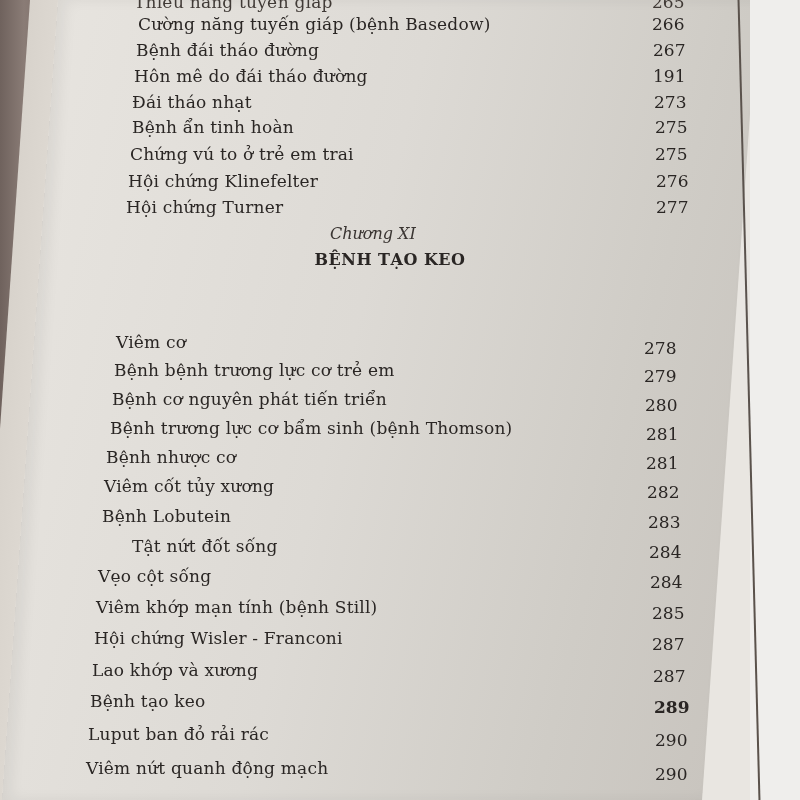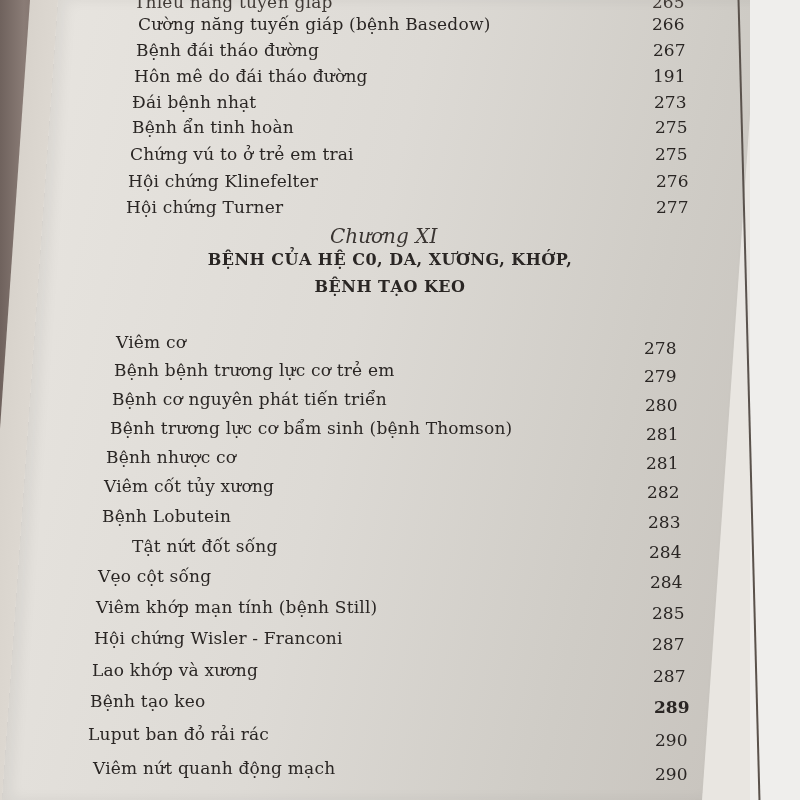--- a/index.html
+++ b/index.html
@@ -60,21 +60,21 @@
     }
     .num {
       position: absolute;
       font-size: 17px;
       line-height: 20px;
     }
     .chapter-label {
       position: absolute;
       left: 330px; top: 224px;
       font-style: italic;
-      font-size: 20px;
+      font-size: 16px;
       color: #3a3532;
       text-align: right;
     }
     .chapter-title {
       position: absolute;
       left: 140px; top: 246px;
       width: 500px;
       text-align: center;
       font-weight: bold;
       font-size: 16px;
@@ -94,21 +94,21 @@
 
 <div id="toc">
     <div class="toc-line cut" style="left: 134px; top: -8px;">Thiểu năng tuyến giáp</div>
     <div class="num cut" style="left: 652px; top: -8px;">265</div>
     <div class="toc-line" style="left: 138px; top: 14px;">Cường năng tuyến giáp (bệnh Basedow)</div>
     <div class="num" style="left: 652px; top: 14px;">266</div>
     <div class="toc-line" style="left: 136px; top: 40px;">Bệnh đái tháo đường</div>
     <div class="num" style="left: 653px; top: 40px;">267</div>
     <div class="toc-line" style="left: 134px; top: 66px;">Hôn mê do đái tháo đường</div>
     <div class="num" style="left: 653px; top: 66px;">191</div>
-    <div class="toc-line" style="left: 132px; top: 92px;">Đái bệnh nhạt</div>
+    <div class="toc-line" style="left: 132px; top: 92px;">Đái tháo nhạt</div>
     <div class="num" style="left: 654px; top: 92px;">273</div>
     <div class="toc-line" style="left: 132px; top: 117px;">Bệnh ẩn tinh hoàn</div>
     <div class="num" style="left: 655px; top: 117px;">275</div>
     <div class="toc-line" style="left: 130px; top: 144px;">Chứng vú to ở trẻ em trai</div>
     <div class="num" style="left: 655px; top: 144px;">275</div>
     <div class="toc-line" style="left: 128px; top: 171px;">Hội chứng Klinefelter</div>
     <div class="num" style="left: 656px; top: 171px;">276</div>
     <div class="toc-line" style="left: 126px; top: 197px;">Hội chứng Turner</div>
     <div class="num" style="left: 656px; top: 197px;">277</div>
     <div class="toc-line" style="left: 116px; top: 332px;">Viêm cơ</div>
@@ -132,21 +132,20 @@
     <div class="toc-line" style="left: 96px; top: 597px;">Viêm khớp mạn tính (bệnh Still)</div>
     <div class="num" style="left: 652px; top: 603px;">285</div>
     <div class="toc-line" style="left: 94px; top: 628px;">Hội chứng Wisler - Franconi</div>
     <div class="num" style="left: 652px; top: 634px;">287</div>
     <div class="toc-line" style="left: 92px; top: 660px;">Lao khớp và xương</div>
     <div class="num" style="left: 653px; top: 666px;">287</div>
     <div class="toc-line" style="left: 90px; top: 691px;">Bệnh tạo keo</div>
     <div class="num" style="left: 654px; top: 697px; font-weight: bold;">289</div>
     <div class="toc-line" style="left: 88px; top: 724px;">Luput ban đỏ rải rác</div>
     <div class="num" style="left: 655px; top: 730px;">290</div>
-    <div class="toc-line" style="left: 86px; top: 758px; margin-left: 7px;">Viêm nứt quanh động mạch</div>
+    <div class="toc-line" style="left: 86px; top: 758px;">Viêm nứt quanh động mạch</div>
     <div class="num" style="left: 655px; top: 764px;">290</div>
   </div>
 
 <div class="chapter-label">Chương XI</div>
 <div class="chapter-title">
-  <div>BỆNH CỦA HỆ C0, DA, XƯƠNG, KHỚP,</div>
   <div>BỆNH TẠO KEO</div>
 </div>
 
 </body></html>

